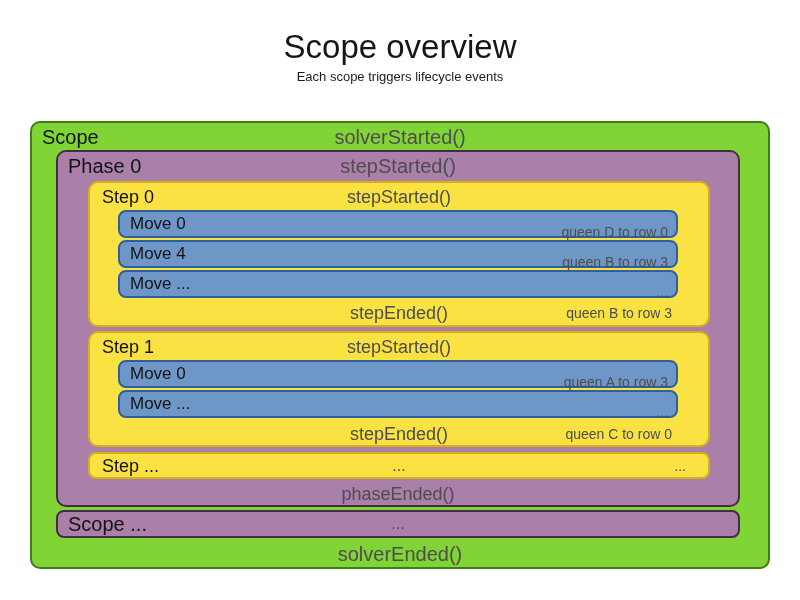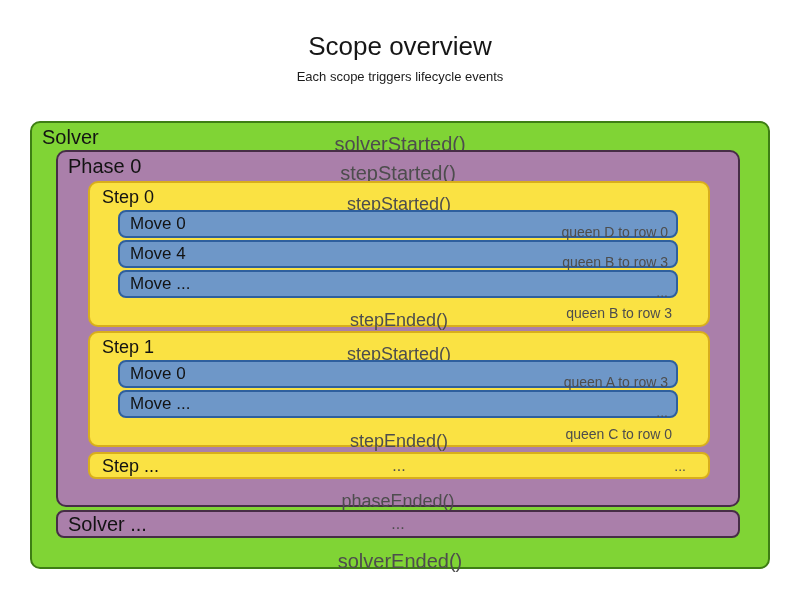--- a/index.html
+++ b/index.html
@@ -3,21 +3,21 @@
 <meta charset="utf-8">
 <style>
   html,body{margin:0;padding:0;background:#ffffff;}
   .canvas{
     position:relative;width:800px;height:600px;background:#ffffff;overflow:hidden;
     font-family:"Liberation Sans","DejaVu Sans",sans-serif;color:#111;
   }
   *{box-sizing:border-box;}
   .title{
     position:absolute;left:0;right:0;top:28px;text-align:center;
-    font-size:26px;line-height:37px;color:#161616;font-weight:400;
+    font-size:33px;line-height:37px;color:#161616;font-weight:400;
   }
   .subtitle{
     position:absolute;left:0;right:0;top:69px;text-align:center;
     font-size:13px;color:#1c1c1c;font-weight:400;
   }
   .box{position:absolute;border-style:solid;border-width:2px;}
   .solver-box{
     left:30px;top:121px;width:740px;height:448px;border-radius:10px;
     background:var(--solver-bg,#80D435);border-color:var(--solver-border,#3E7E14);
   }
@@ -44,21 +44,21 @@
     background:var(--move-bg,#6E97C8);border-color:var(--move-border,#2E5F9E);
   }
   .hdr{position:absolute;left:0;right:0;top:0;height:28px;}
   .lbl{
     position:absolute;left:10px;top:0;height:28px;line-height:28px;
     font-size:20px;color:#131313;white-space:nowrap;
   }
   .lbl-sm{font-size:18px;left:12px;}
   .evt{
     position:absolute;left:0;right:0;top:0;height:28px;line-height:28px;
-    text-align:center;font-size:20px;color:var(--event-text,#4D4D4D);white-space:nowrap;margin-top:7px;
+    text-align:center;font-size:20px;color:var(--event-text,#4D4D4D);white-space:nowrap;
   }
   .evt-sm{font-size:18px;border-radius:9px;}
   .move-lbl{
     position:absolute;left:10px;top:0;height:32px;line-height:24px;
     font-size:17px;color:#131313;white-space:nowrap;
   }
   .move-detail{
     position:absolute;right:8px;top:0;height:20px;line-height:24px;
     font-size:14px;color:var(--event-text,#4D4D4D);white-space:nowrap;margin-top:8px;
   }
@@ -85,21 +85,21 @@
 <body>
 
 <div class="canvas">
 
   <div class="title">Scope overview</div>
   <div class="subtitle">Each scope triggers lifecycle events</div>
 
   <div class="box solver-box">
     <div class="hdr">
       <span class="evt">solverStarted()</span>
-      <span class="lbl">Solver</span>
+      <span class="lbl">Scope</span>
     </div>
 
     <div class="box phase-box">
       <div class="hdr">
         <span class="evt">stepStarted()</span>
         <span class="lbl">Phase 0</span>
       </div>
 
       <div class="box step-box step0-box">
         <div class="hdr">
@@ -149,21 +149,21 @@
         <span class="bar-right">...</span>
       </div>
 
       <div class="ended-row phase-ended">
         <span class="evt evt-sm">phaseEnded()</span>
       </div>
     </div>
 
     <div class="box phase-more-bar">
       <span class="bar-center">...</span>
-      <span class="lbl" style="height:24px;line-height:24px">Solver ...</span>
+      <span class="lbl" style="height:24px;line-height:24px">Scope ...</span>
     </div>
 
     <div class="ended-row solver-ended">
       <span class="evt">solverEnded()</span>
     </div>
   </div>
 
 </div>
 
 </body></html>

